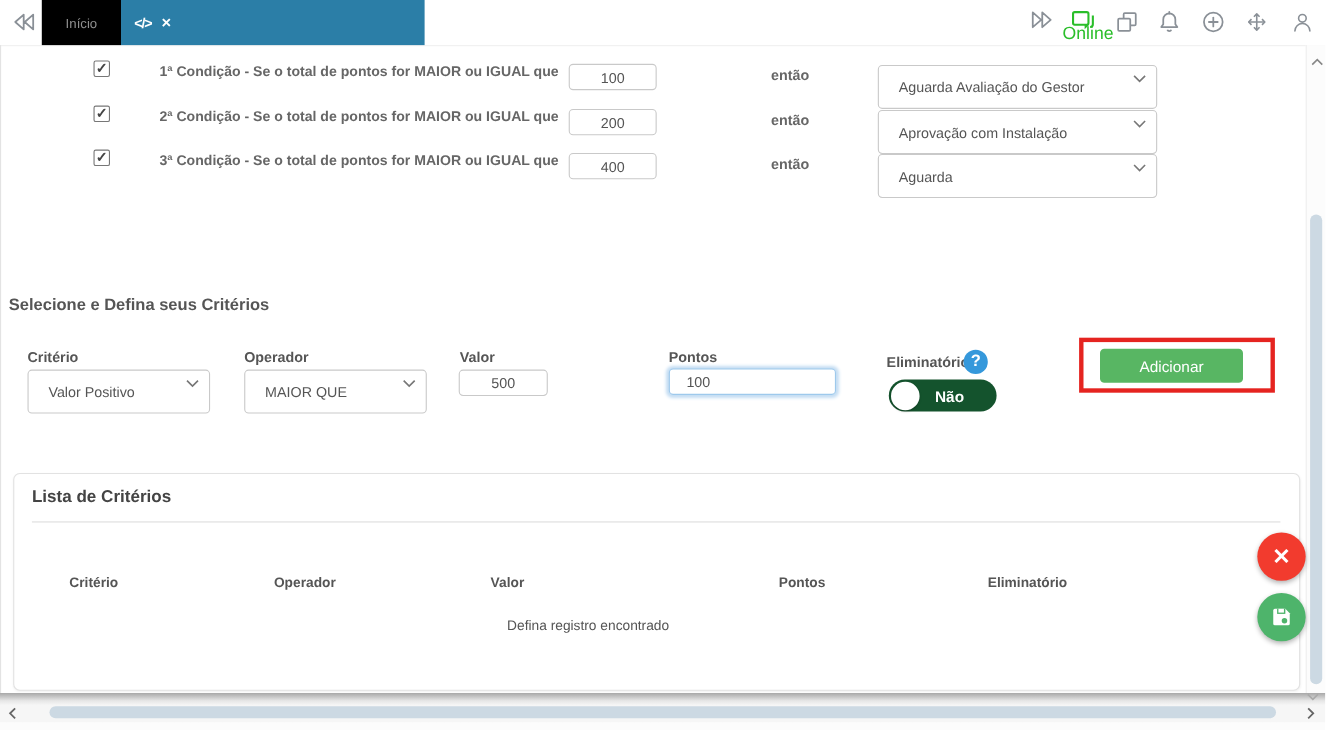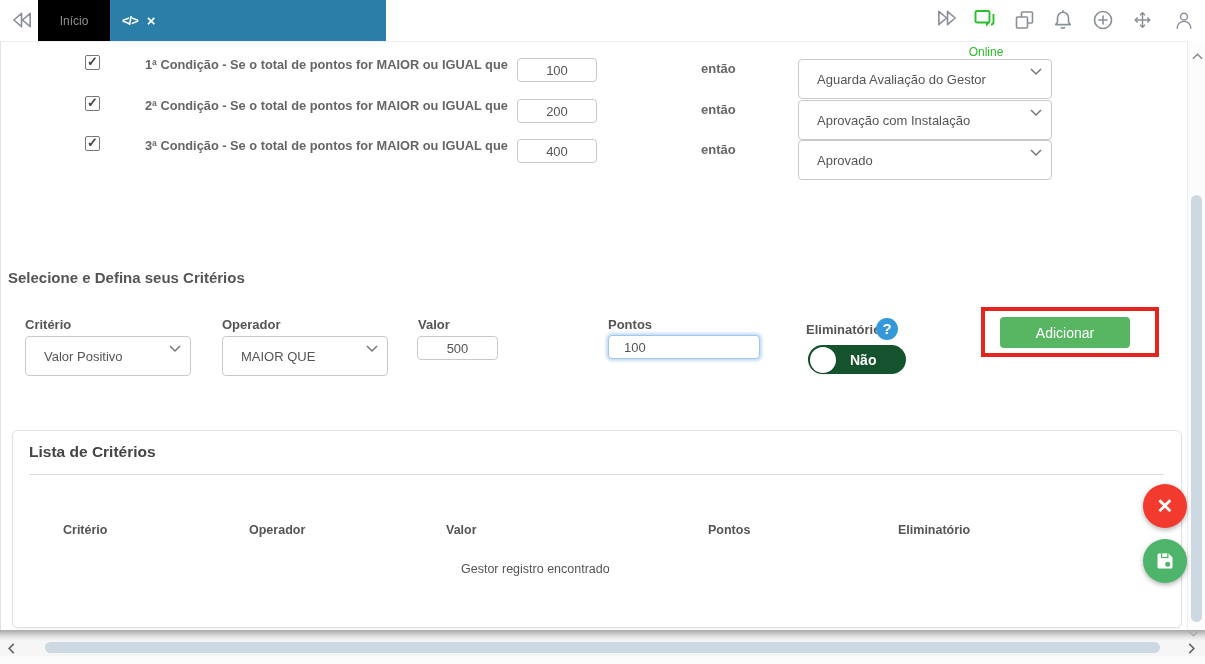--- a/index.html
+++ b/index.html
@@ -10,22 +10,22 @@
   .topbar{position:absolute;left:0;top:0;width:1205px;height:41px;background:#fff;
           border-bottom:1px solid #f0f0f0;}
   .tab-home{position:absolute;left:38px;top:0;width:72px;height:41px;background:#000000;
             color:#8f8f8f;font-size:12px;display:flex;align-items:center;justify-content:center;cursor:pointer;}
   .tab-active{position:absolute;left:110px;top:0;width:276px;height:41px;background:var(--tab-blue);
               color:#fff;font-size:15px;display:flex;align-items:center;padding:0 12px;box-sizing:border-box;
               gap:7px;cursor:pointer;}
   .tab-active .code{font-weight:bold;font-size:13px;letter-spacing:-1px;}
   .tab-active .close{font-weight:bold;font-size:15px;margin-left:2px;cursor:pointer;}
   .topicon{position:absolute;top:9px;cursor:pointer;}
-  .online-label{position:absolute;left:966px;top:45px;width:40px;text-align:center;
-                color:var(--online-green);font-size:12px;}
+  .online-label{position:absolute;left:966px;top:22px;width:40px;text-align:center;
+                color:var(--online-green);font-size:16px;}
 
   .content-edge{position:absolute;left:0;top:41px;width:1px;height:589px;background:#e3e3e3;}
 
   
   .cb{appearance:none;-webkit-appearance:none;position:absolute;width:15px;height:15px;margin:0;
       border:1.6px solid #777;border-radius:2px;background:#fff;cursor:pointer;}
   .cb:checked::after{content:"✓";position:absolute;left:1px;top:-2px;font-size:13px;font-weight:bold;color:#444;}
   .cond-label{position:absolute;font-size:12.8px;font-weight:bold;color:#666;white-space:nowrap;}
   .tinput{position:absolute;height:24px;border:1px solid #c9c9c9;border-radius:4px;font-size:13px;
           color:#555;box-sizing:border-box;font-family:inherit;background:#fff;}
@@ -170,21 +170,21 @@
       <svg width="12" height="8" viewBox="0 0 12 8">
           <polyline points="1,1 6,6 11,1" fill="none" stroke="#777" stroke-width="1.5"></polyline>
         </svg>
     </div>
 
     <input type="checkbox" class="cb" style="left: 85px; top: 136px;" checked="checked">
     <span class="cond-label" style="left:145px;top:138px;">3ª Condição - Se o total de pontos for MAIOR ou IGUAL que</span>
     <input class="tinput center" style="left: 517px; top: 139px; width: 80px;" value="400">
     <span class="then" style="left:701px;top:142px;">então</span>
     <div class="select" style="left:798px;top:140px;width:254px;">
-      <span>Aprovado</span>
+      <span>Aguarda</span>
       <svg width="12" height="8" viewBox="0 0 12 8">
           <polyline points="1,1 6,6 11,1" fill="none" stroke="#777" stroke-width="1.5"></polyline>
         </svg>
     </div>
   </div>
 
   <div>
     <div class="section-title">Selecione e Defina seus Critérios</div>
 
     <span class="flabel" style="left:25px;top:317px;">Critério</span>
@@ -221,21 +221,21 @@
   </div>
 
   <div class="card">
     <div class="card-title">Lista de Critérios</div>
     <div class="card-divider"></div>
     <span class="col-header" style="left:50px;">Critério</span>
     <span class="col-header" style="left:236px;">Operador</span>
     <span class="col-header" style="left:433px;">Valor</span>
     <span class="col-header" style="left:695px;">Pontos</span>
     <span class="col-header" style="left:885px;">Eliminatório</span>
-    <span class="empty-msg">Gestor registro encontrado</span>
+    <span class="empty-msg">Defina registro encontrado</span>
   </div>
 
   <div class="fab fab-close">
     <span style="color:#fff;font-size:20px;font-weight:bold;">✕</span>
   </div>
   <div class="fab fab-save">
     <svg width="22" height="22" viewBox="0 0 22 22">
       <path d="M5 3.5 h9.5 l4 4 V17 a1.5 1.5 0 0 1 -1.5 1.5 H5 A1.5 1.5 0 0 1 3.5 17 V5 A1.5 1.5 0 0 1 5 3.5 z" fill="#fff"></path>
       <rect x="7" y="3.5" width="7.5" height="4.6" fill="var(--fab-green)"></rect>
       <rect x="8.2" y="3.5" width="5" height="3.4" fill="#fff"></rect>

